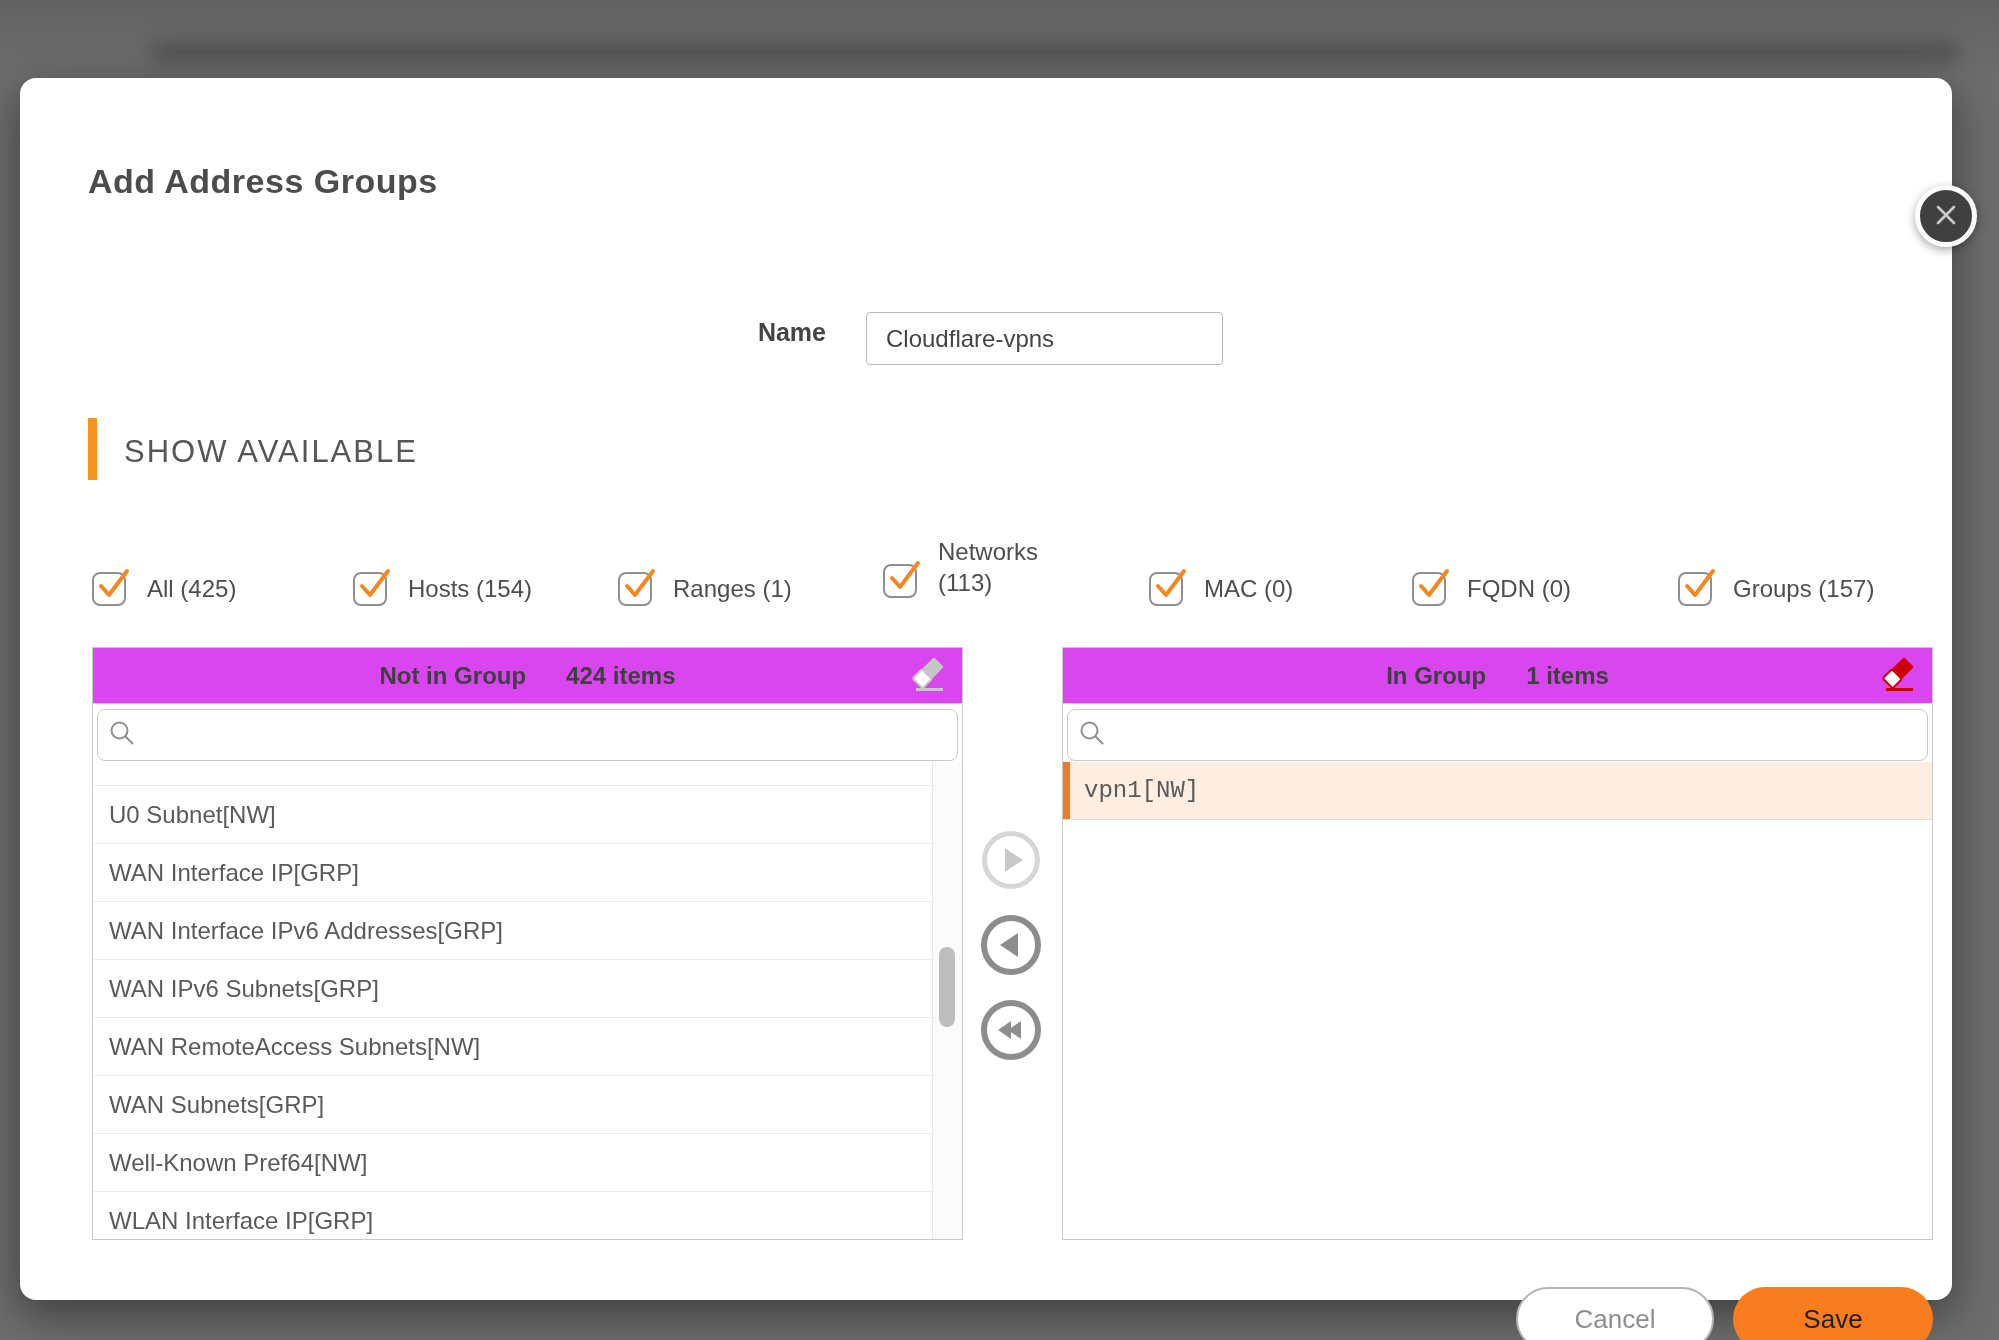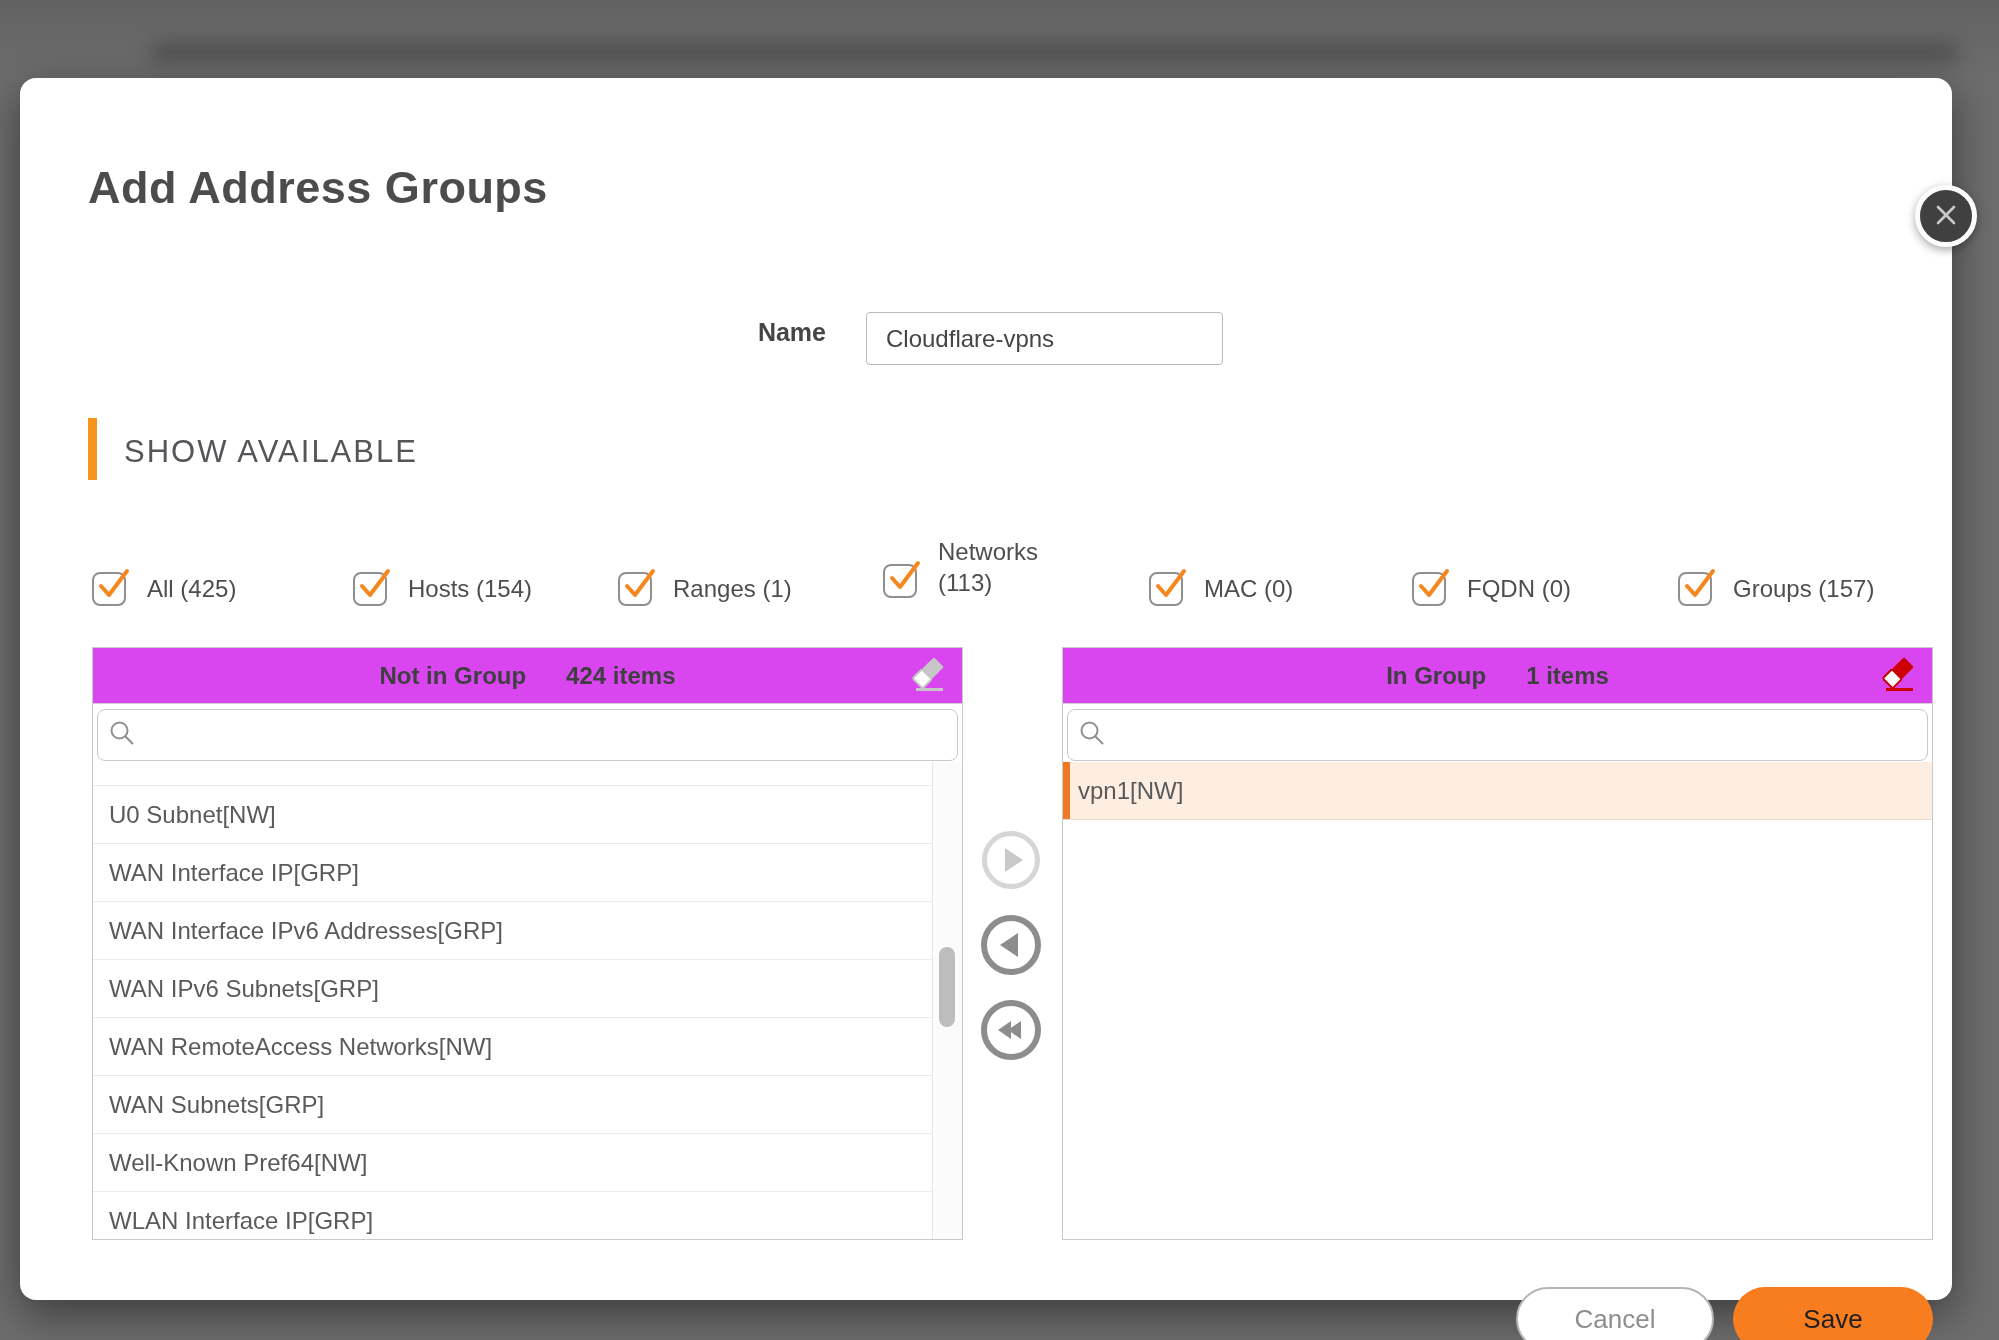--- a/index.html
+++ b/index.html
@@ -10,21 +10,21 @@
   .stage::after{content:"";position:absolute;left:150px;right:40px;top:42px;height:20px;
     background:rgba(62,62,62,.55);filter:blur(9px);border-radius:10px;}
 
   .modal{position:absolute;left:20px;top:78px;width:1932px;height:1222px;background:#ffffff;
     border-radius:16px;box-shadow:0 14px 44px rgba(0,0,0,.45);z-index:2;}
 
   .close-btn{position:absolute;left:1895px;top:107px;width:62px;height:62px;border-radius:50%;
     background:#404040;border:5px solid #fcfcfc;box-shadow:0 3px 10px rgba(0,0,0,.35);
     display:flex;align-items:center;justify-content:center;cursor:pointer;z-index:5;padding:0;}
 
-  .dialog-title{position:absolute;left:68px;top:84px;font-size:45px;font-weight:600;
+  .dialog-title{position:absolute;left:68px;top:84px;font-size:34px;font-weight:600;
     color:#4c4c4e;letter-spacing:.5px;margin:0;}
 
   .name-label{position:absolute;left:650px;top:240px;width:156px;text-align:right;
     font-size:25px;font-weight:700;color:#454547;}
   .name-input{position:absolute;left:846px;top:234px;width:357px;height:53px;
     border:1px solid #b9b9b9;border-radius:4px;padding:8px 19px;font-size:24px;color:#454547;outline:none;}
 
   .section-bar{position:absolute;left:68px;top:340px;width:9px;height:62px;}
   .section-title{position:absolute;left:104px;top:356px;font-size:31px;color:#55565a;
     letter-spacing:2px;}
@@ -50,21 +50,21 @@
     padding:0;cursor:pointer;}
   .searchbox{position:absolute;left:4px;right:4px;top:61px;height:52px;border:1px solid #c9c9c9;
     border-radius:8px;background:#fff;display:flex;align-items:center;padding:0 10px;}
   .searchbox input{border:none;outline:none;flex:1;font-size:22px;color:#4e4e50;margin-left:8px;}
   .list{position:absolute;left:0;right:0;top:114px;bottom:0;overflow:hidden;}
   .panel.left .list{right:0;}
   .spacer{height:24px;margin-right:30px;border-bottom:1px solid #ebebeb;}
   .row{height:58px;line-height:57px;font-size:24px;color:#595a5c;padding-left:16px;
     margin-right:30px;border-bottom:1px solid #ebebeb;cursor:pointer;white-space:nowrap;}
   .panel.right .row{margin-right:0;}
-  .row.sel{position:relative;background:#fdeee1;padding-left:15px;border-bottom:1px solid #e8dccf;}
+  .row.sel{position:relative;background:#fdeee1;padding-left:21px;border-bottom:1px solid #e8dccf;font-family:Liberation Mono, monospace;}
   .row.sel::before{content:"";position:absolute;left:0;top:0;bottom:0;width:7px;background:#ee7b24;}
 
   .scrolltrack{position:absolute;right:0;top:114px;bottom:0;width:30px;background:#fbfbfb;
     border-left:1px solid #e8e8e8;}
   .scrollthumb{position:absolute;left:6px;width:16px;top:185px;height:80px;border-radius:8px;
     background:#bdbdbd;cursor:grab;}
 
   .tbtn{position:absolute;background:#fff;border-radius:50%;display:flex;align-items:center;
     justify-content:center;cursor:pointer;padding:0;}
   .tbtn.dim{left:962px;top:753px;width:58px;height:58px;border:5px solid #d6d6d6;}
@@ -186,21 +186,21 @@
           </svg>
         </span>
         <input type="text" value="" style="">
       </div>
       <div class="list" id="left-list">
           <div class="spacer"></div>
           <div class="row">U0 Subnet[NW]</div>
           <div class="row">WAN Interface IP[GRP]</div>
           <div class="row">WAN Interface IPv6 Addresses[GRP]</div>
           <div class="row">WAN IPv6 Subnets[GRP]</div>
-          <div class="row">WAN RemoteAccess Networks[NW]</div>
+          <div class="row">WAN RemoteAccess Subnets[NW]</div>
           <div class="row">WAN Subnets[GRP]</div>
           <div class="row">Well-Known Pref64[NW]</div>
           <div class="row">WLAN Interface IP[GRP]</div>
         </div>
       <div class="scrolltrack">
         <div class="scrollthumb"></div>
       </div>
     </div>
 
     <button class="tbtn dim">

